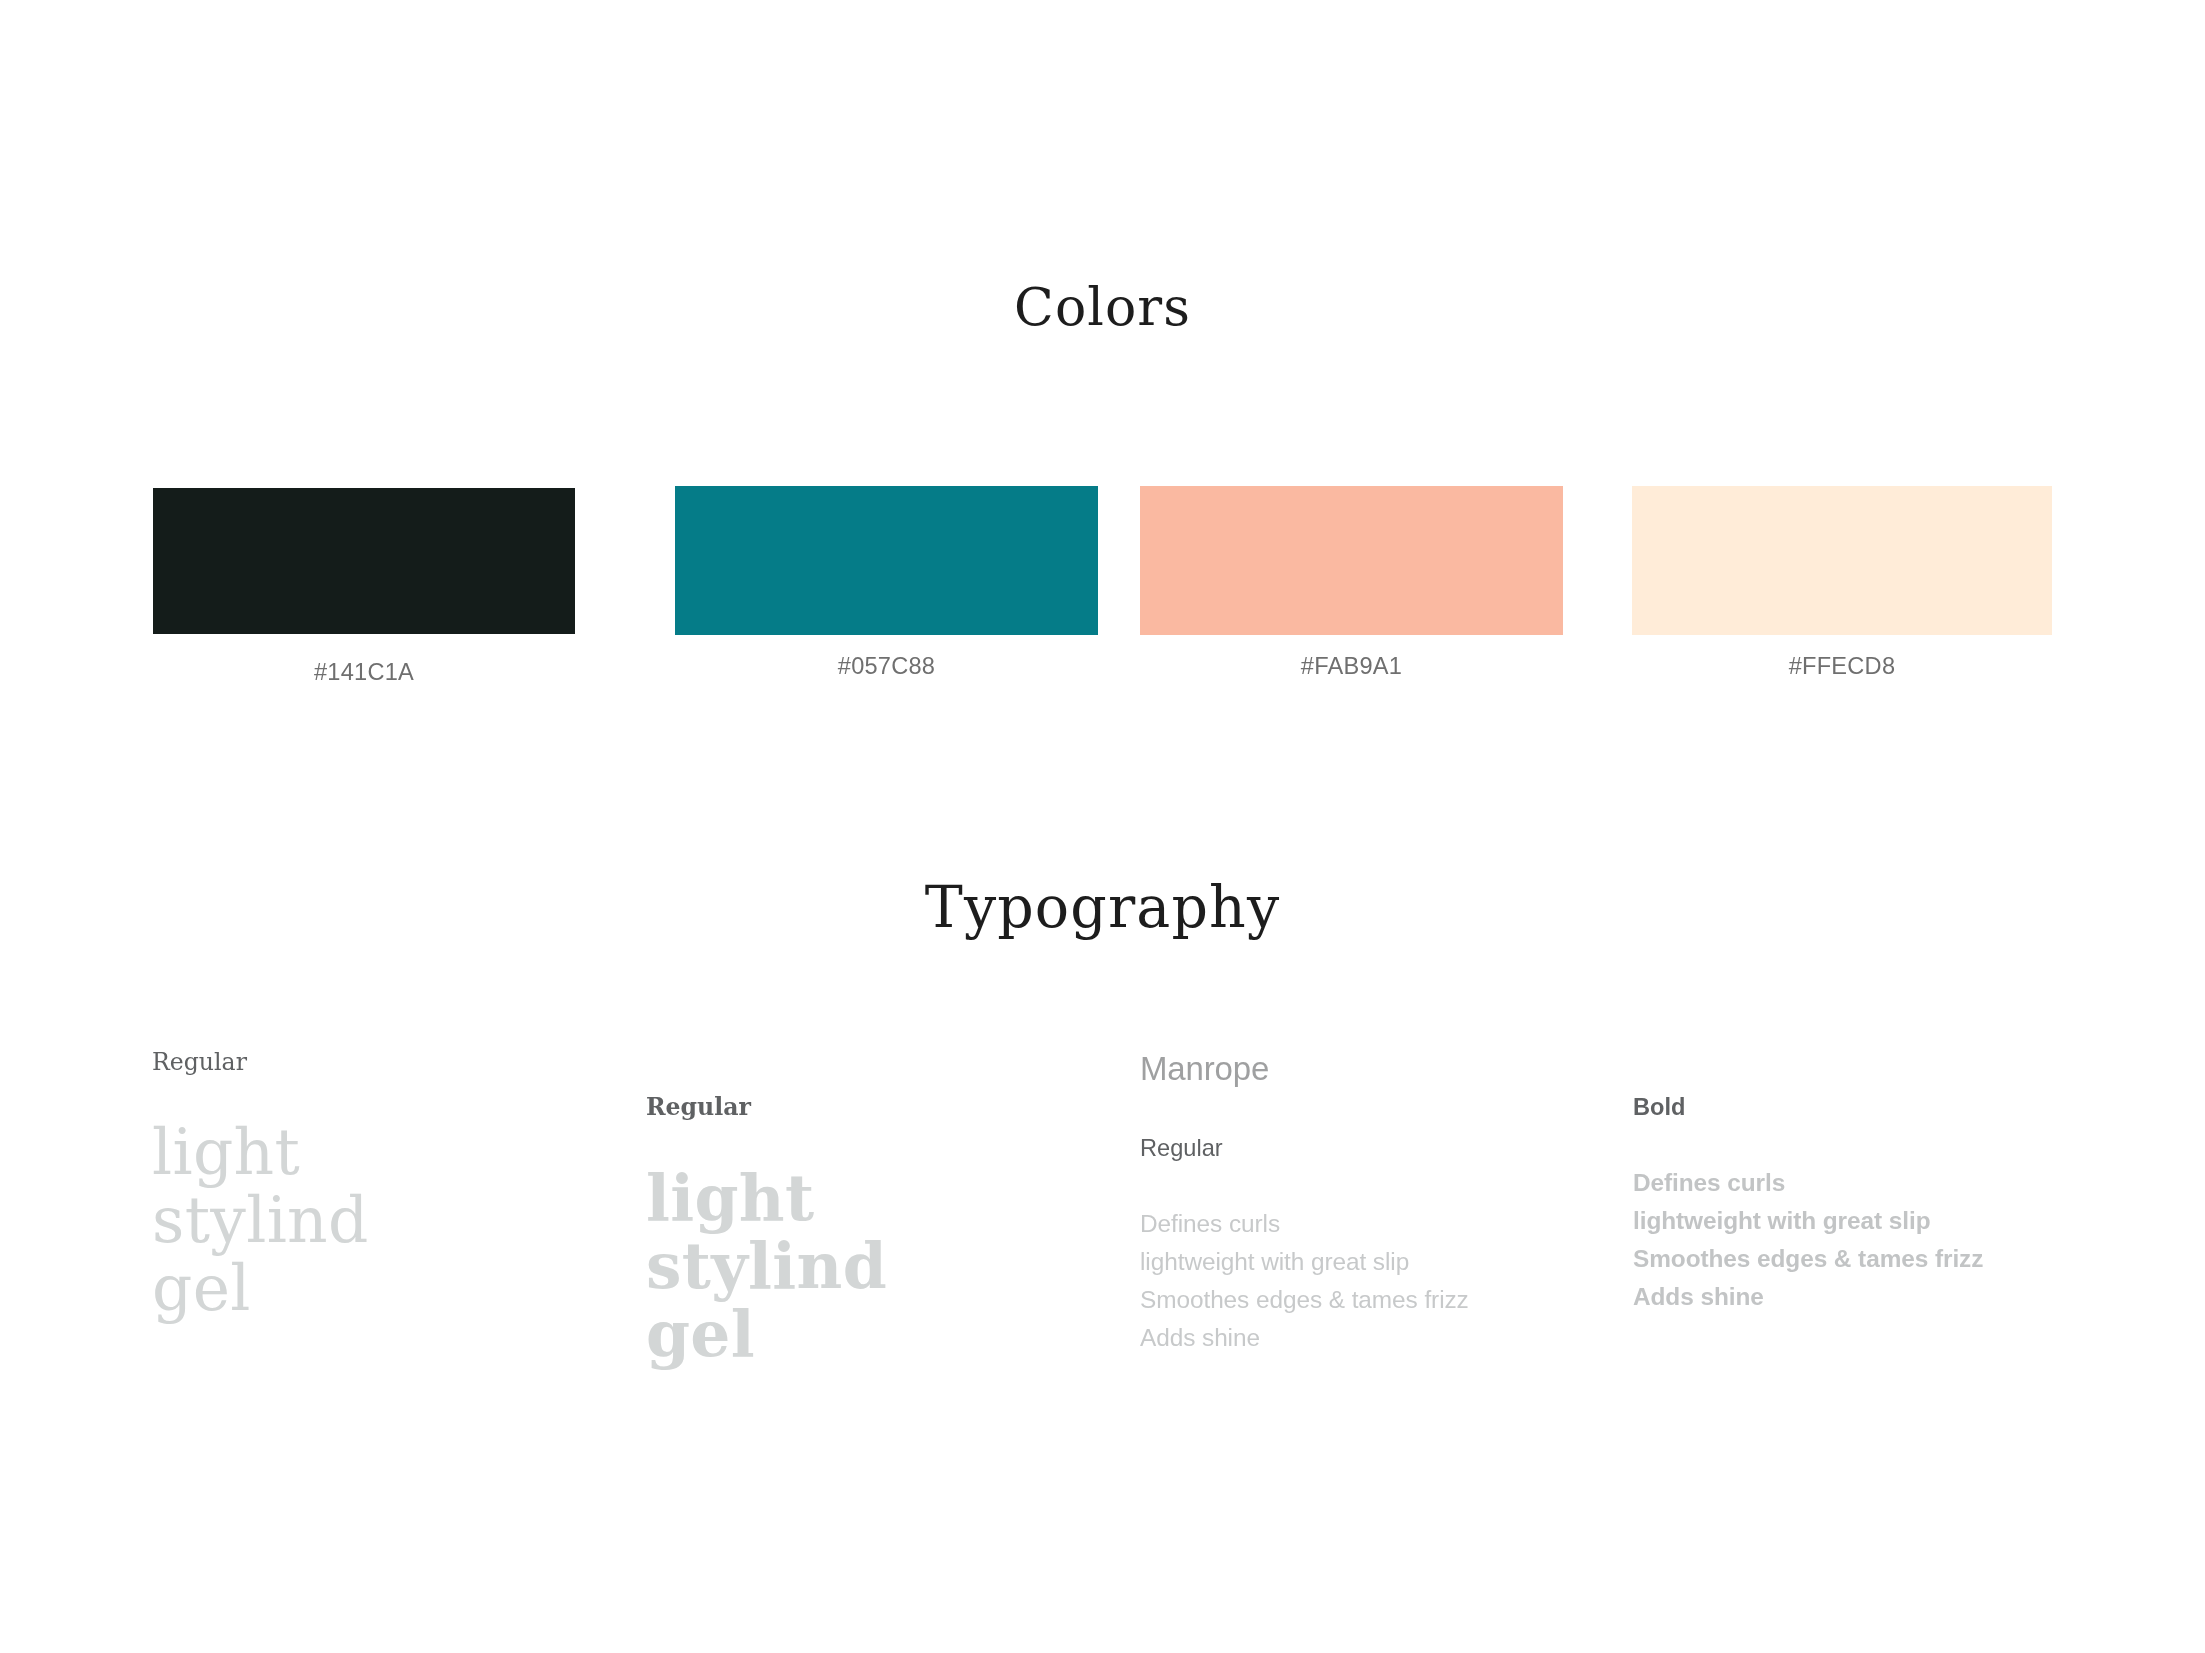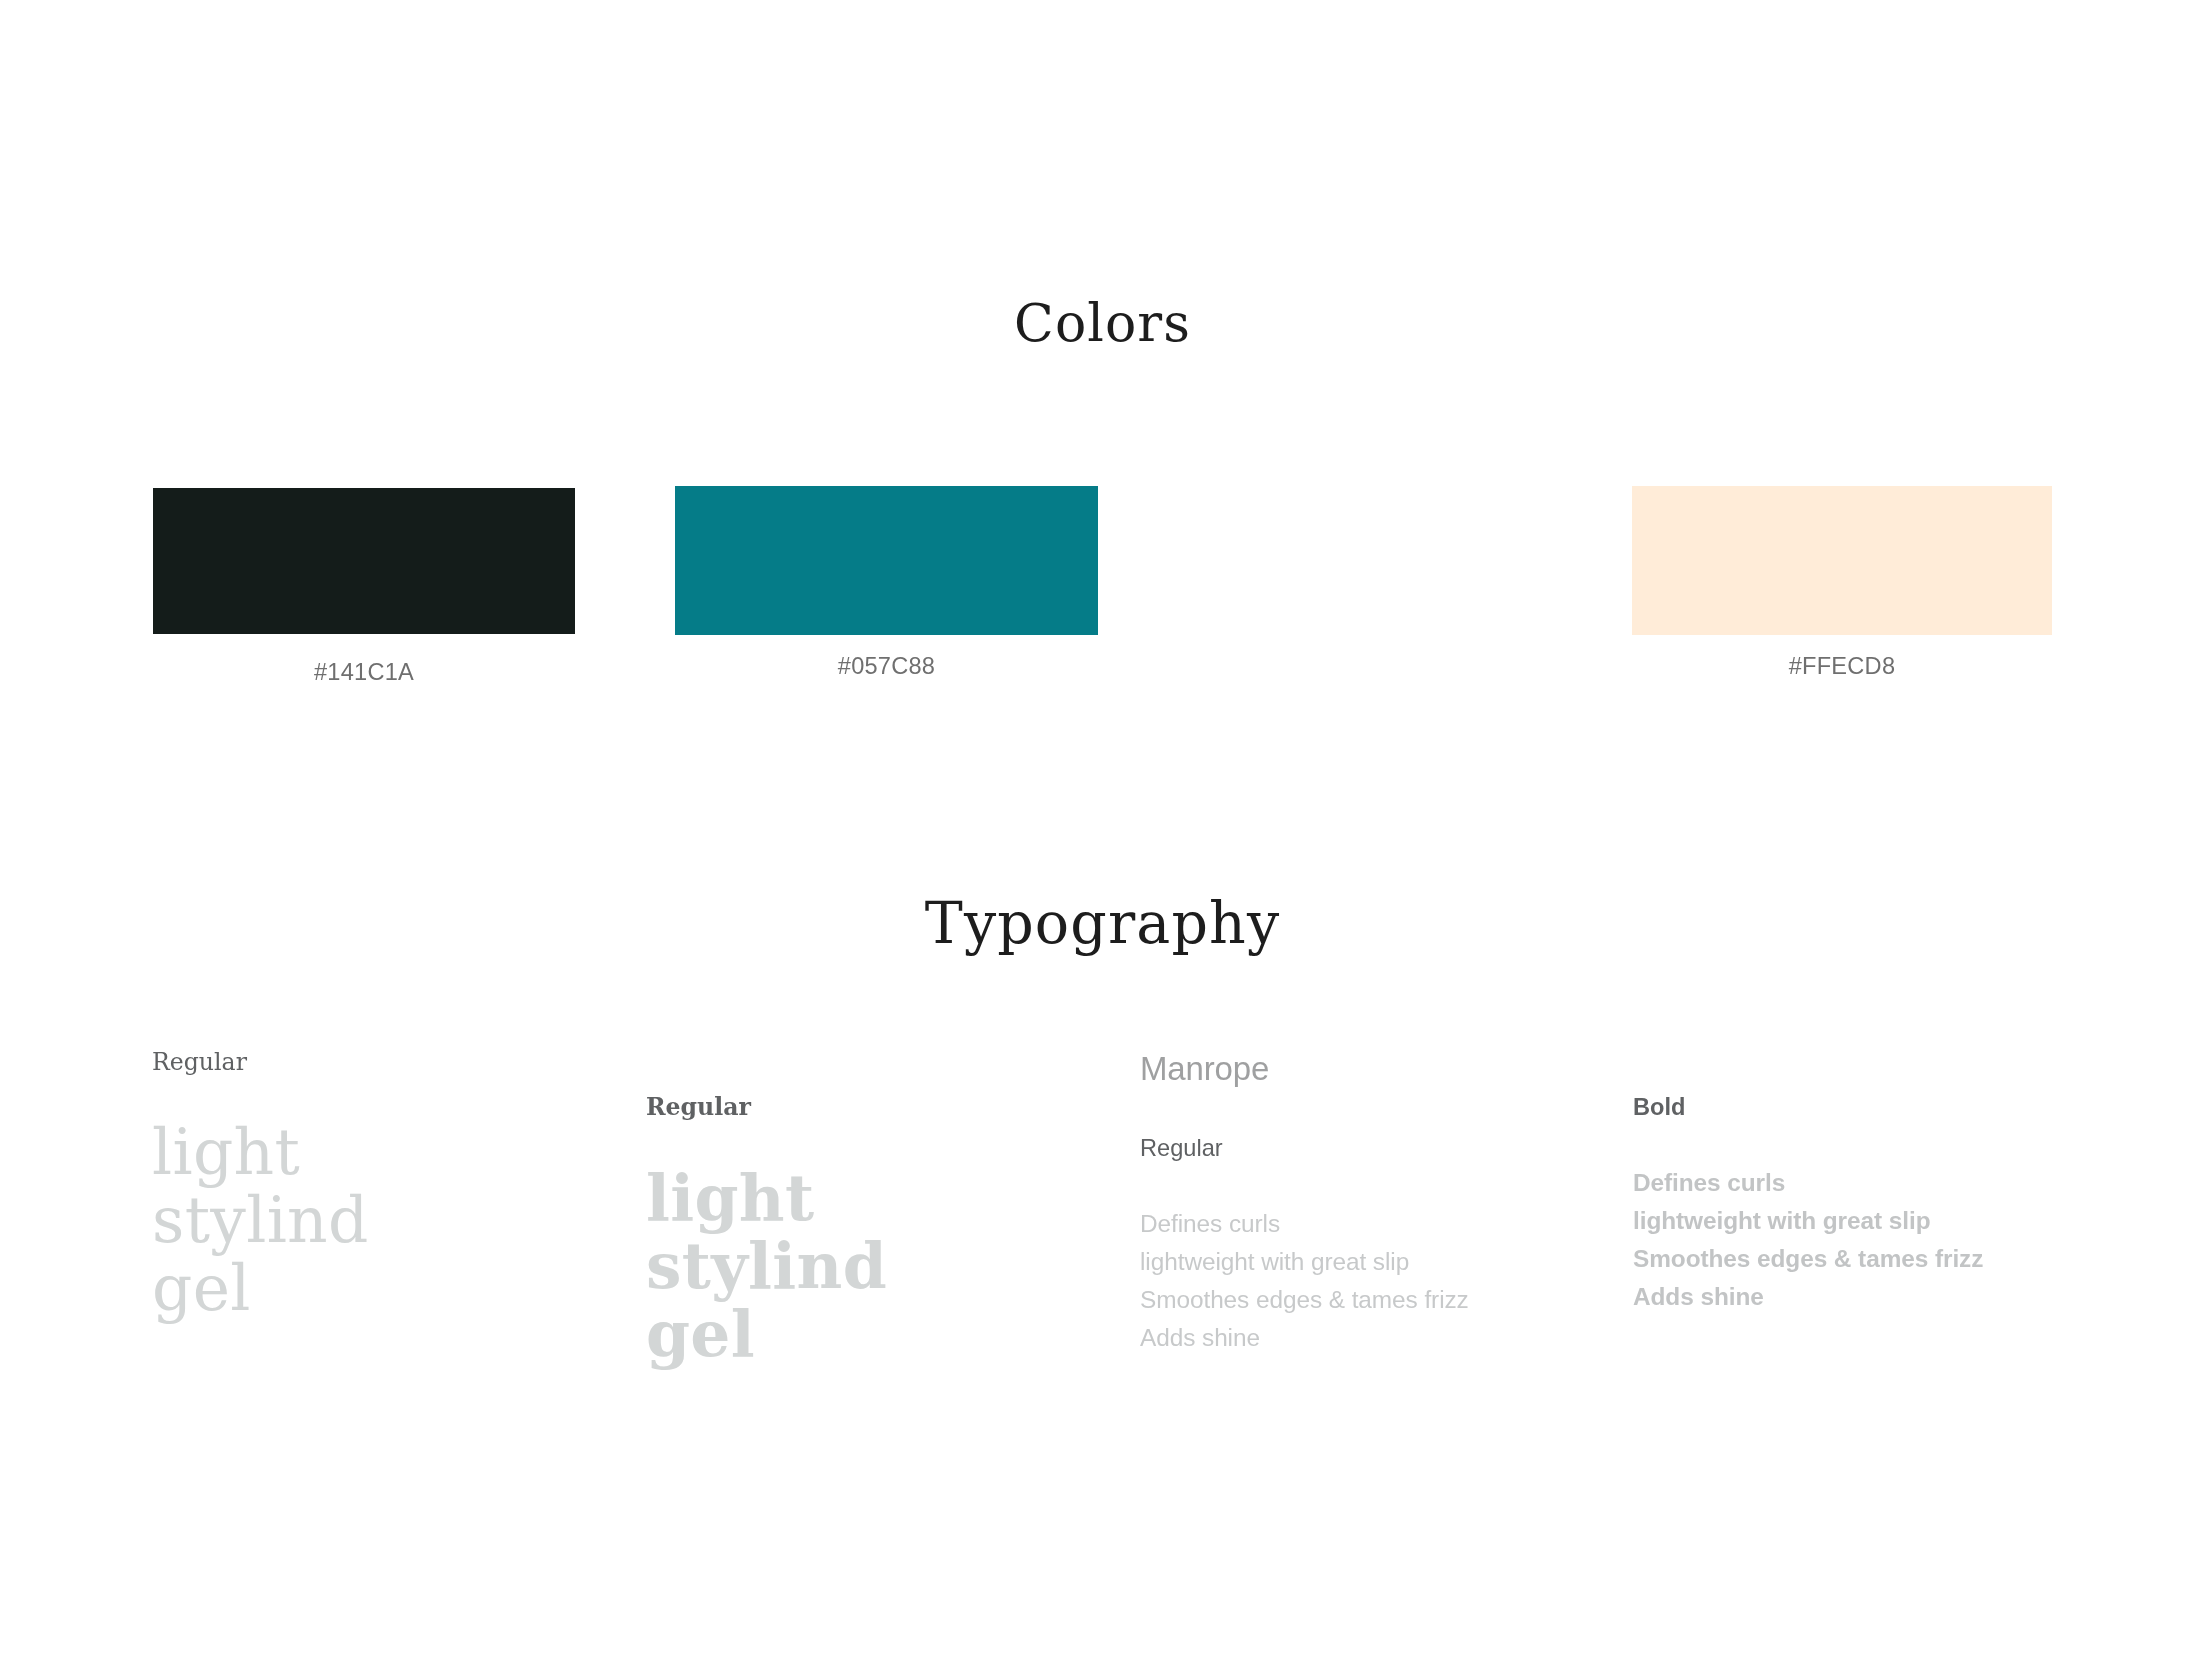--- a/index.html
+++ b/index.html
@@ -27,21 +27,20 @@
   
   .section-heading {
     position: absolute;
     left: 0;
     width: 2205px;
     text-align: center;
     font-family: "DejaVu Serif", "Liberation Serif", serif;
     color: #1d1d1d;
     font-weight: 400;
     letter-spacing: 0.02em;
-    margin-top: 16px;
   }
   #colors-heading {
     top: 277px;
     font-size: 52px;
     line-height: 61px;
   }
   #typography-heading {
     top: 874px;
     font-size: 57px;
     line-height: 66px;
@@ -182,20 +181,24 @@
     <div class="swatch-item" id="swatch-0">
       <div class="swatch-chip" style="background:#141C1A;"></div>
       <div class="swatch-label">#141C1A</div>
     </div>
 
     <div class="swatch-item" id="swatch-1">
       <div class="swatch-chip" style="background:#057C88;"></div>
       <div class="swatch-label">#057C88</div>
     </div>
 
+    <div class="swatch-item" id="swatch-2">
+      <div class="swatch-chip" style="background:#FAB9A1;"></div>
+      <div class="swatch-label">#FAB9A1</div>
+    </div>
 
     <div class="swatch-item" id="swatch-3">
       <div class="swatch-chip" style="background:#FFECD8;"></div>
       <div class="swatch-label">#FFECD8</div>
     </div>
 
   </div>
 
   <div class="section-heading" id="typography-heading">Typography</div>
 

